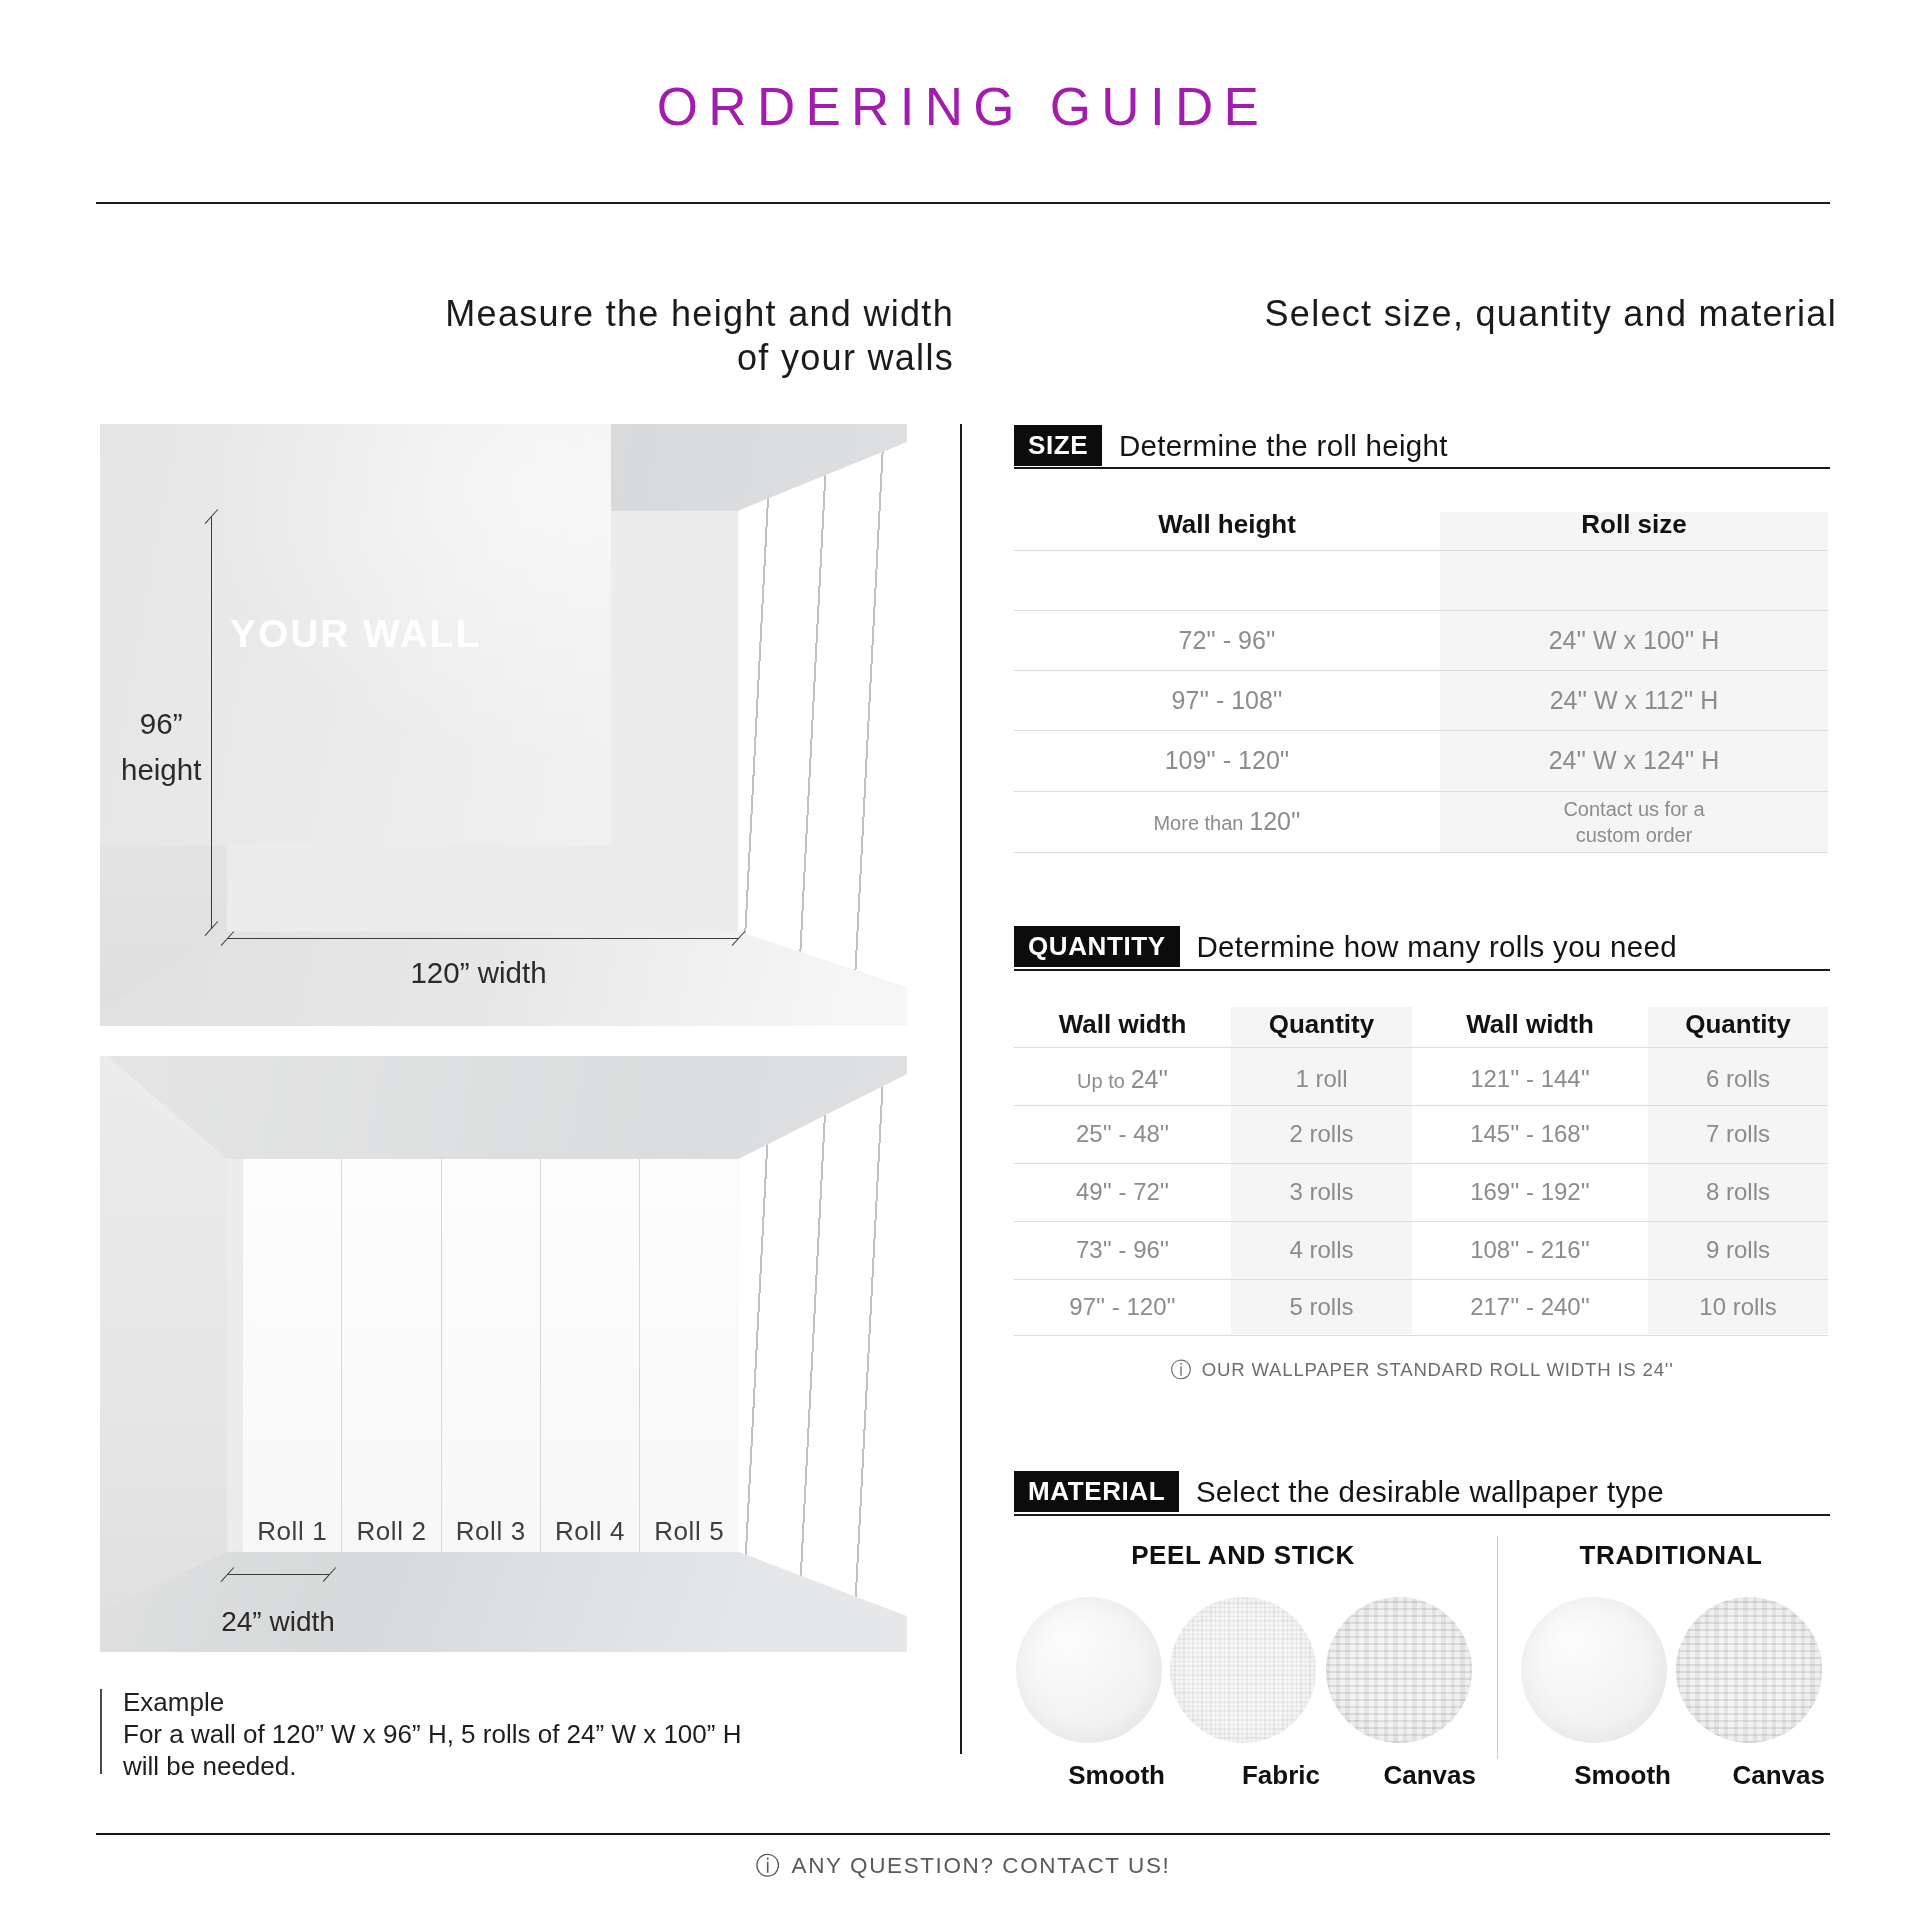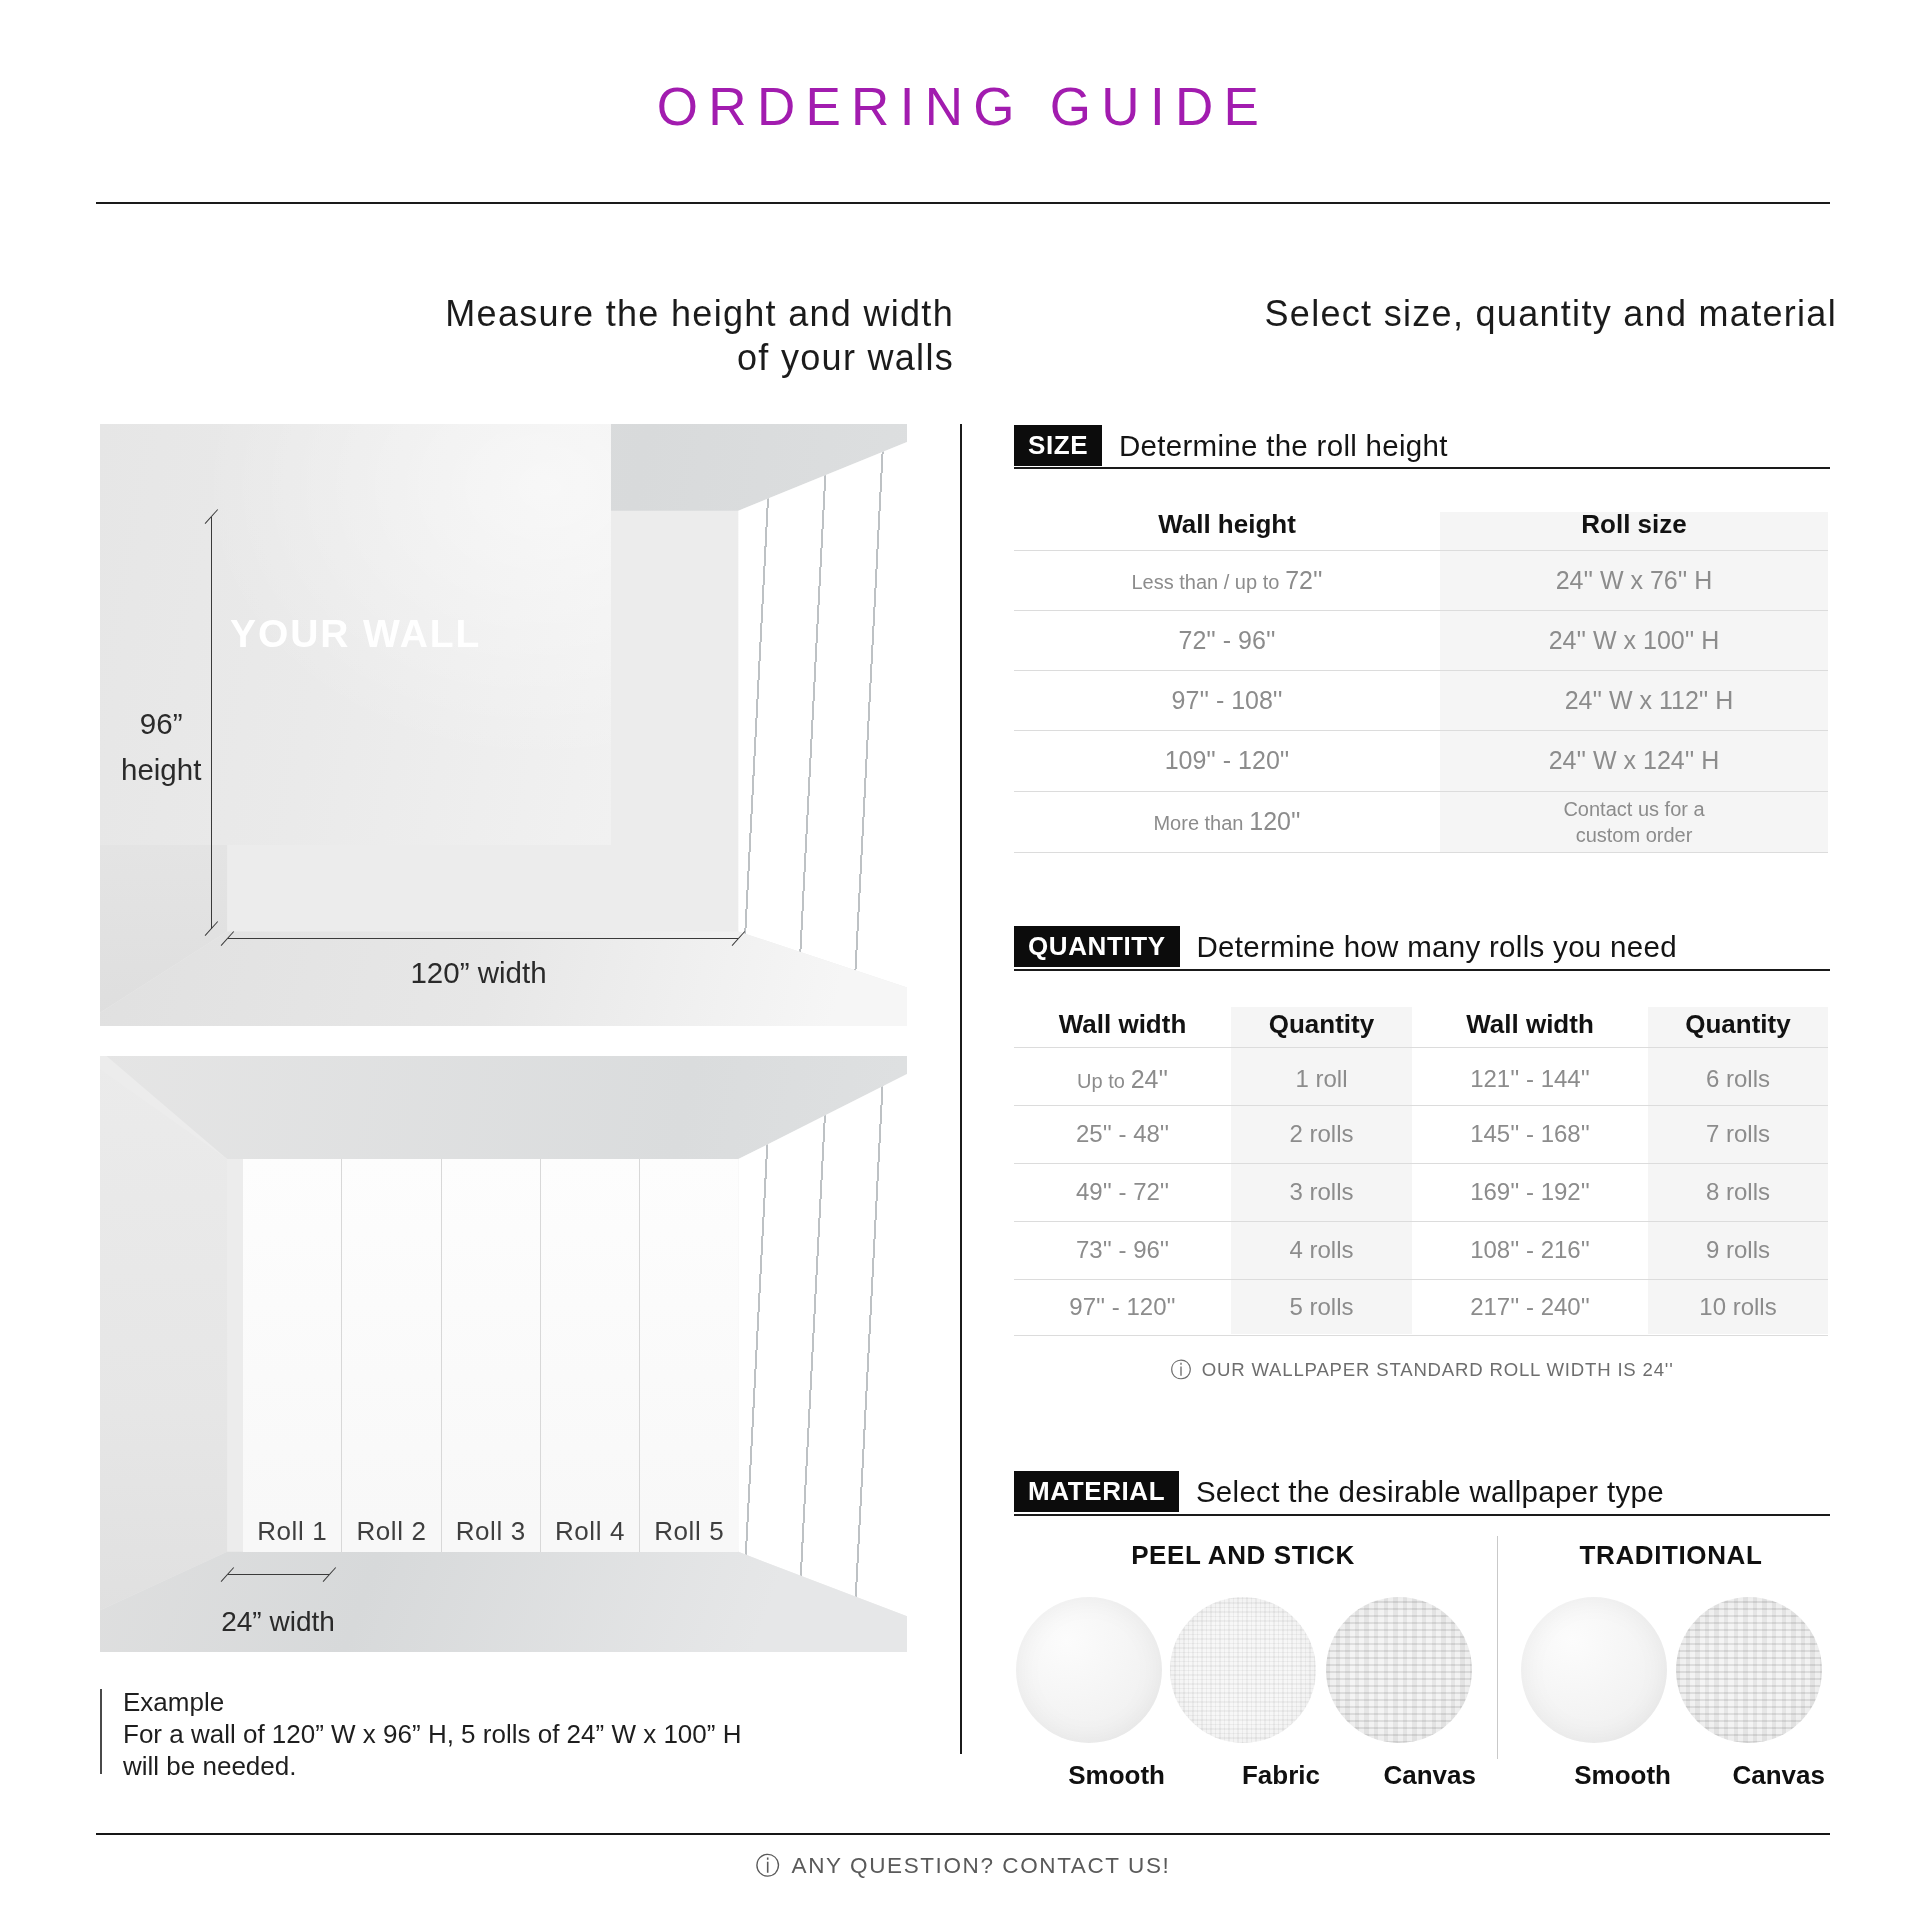--- a/index.html
+++ b/index.html
@@ -230,29 +230,25 @@
       <div class="th cs1">Wall height</div>
       <div class="th cs2">Roll size</div>
     </div>
     <div class="sep" style="top:56px;"></div>
     <div class="sep" style="top:116px;"></div>
     <div class="sep" style="top:176px;"></div>
     <div class="sep" style="top:236px;"></div>
     <div class="sep" style="top:297px;"></div>
     <div class="sep" style="top:358px;"></div>
 
-    <div class="trow" style="top:56px; height:60px;">
-      <div class="td cs1"><span class="pre">Less than / up to</span><span class="val">72''</span></div>
-      <div class="td cs2"><span class="val">24'' W x 76'' H</span></div>
-    </div>
     <div class="trow" style="top:116px; height:60px;">
       <div class="td cs1"><span class="val">72'' - 96''</span></div>
       <div class="td cs2"><span class="val">24'' W x 100'' H</span></div>
     </div>
-    <div class="trow" style="top:176px; height:60px;gap:15px;">
+    <div class="trow" style="top:176px; height:60px;">
       <div class="td cs1"><span class="val">97'' - 108''</span></div>
       <div class="td cs2"><span class="val">24'' W x 112'' H</span></div>
     </div>
     <div class="trow" style="top:236px; height:61px;">
       <div class="td cs1"><span class="val">109'' - 120''</span></div>
       <div class="td cs2"><span class="val">24'' W x 124'' H</span></div>
     </div>
     <div class="trow" style="top:297px; height:61px;">
       <div class="td cs1"><span class="pre">More than</span><span class="val">120''</span></div>
       <div class="td cs2 two-line">

